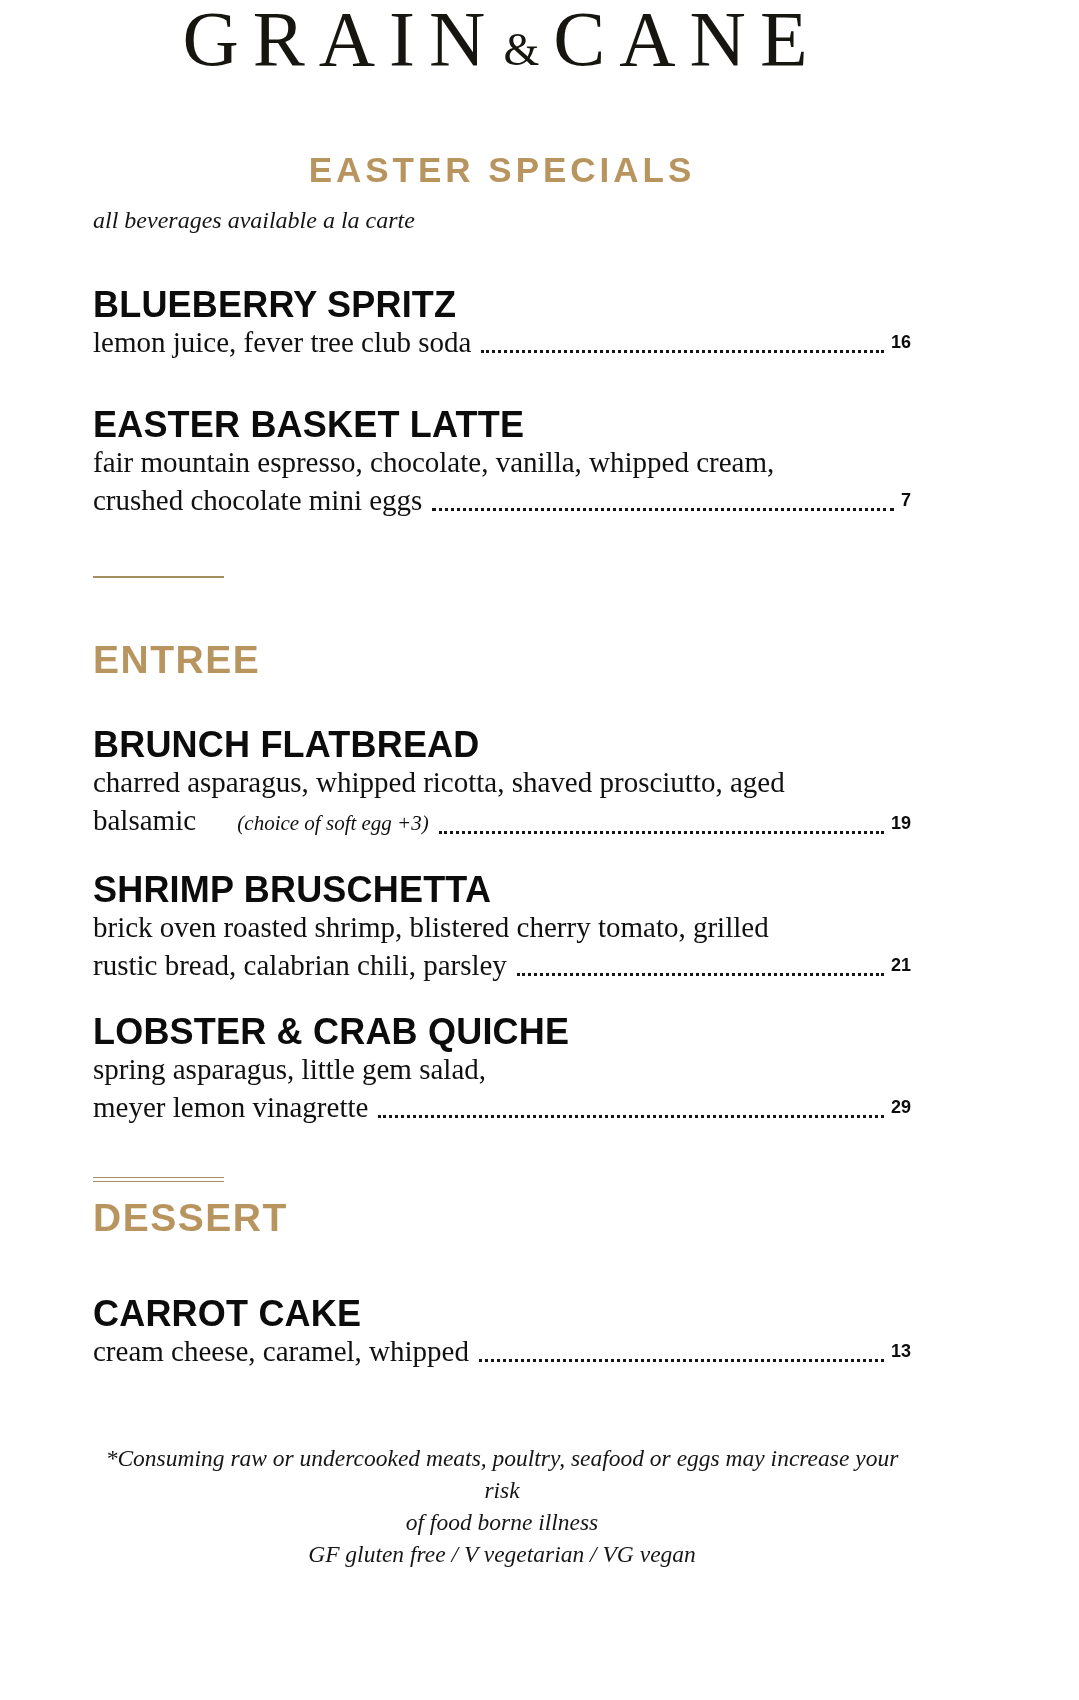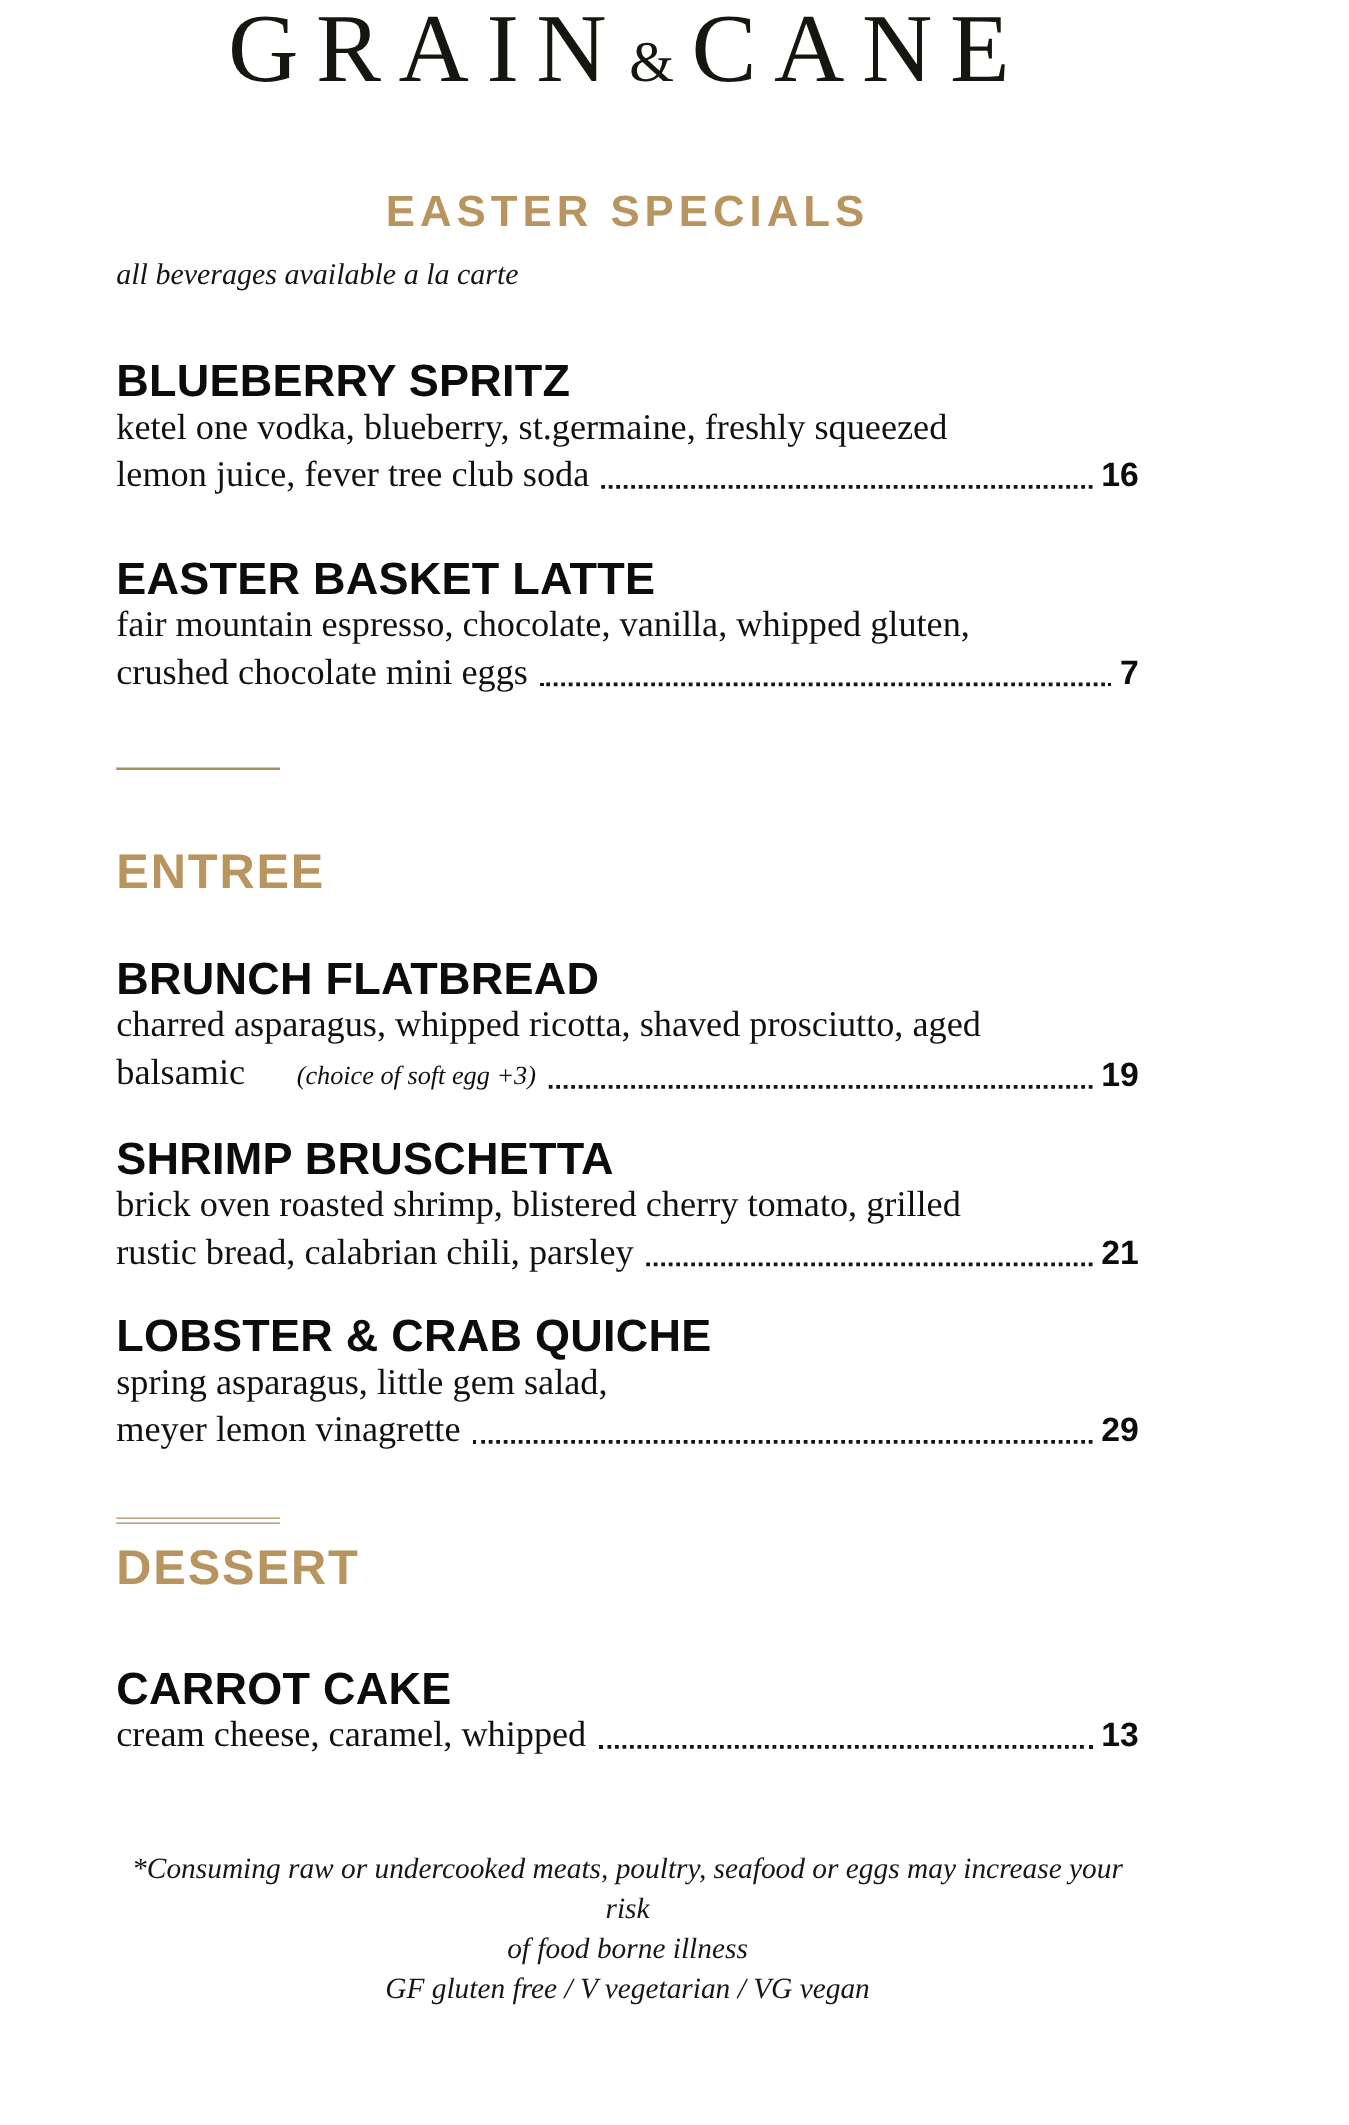--- a/index.html
+++ b/index.html
@@ -96,21 +96,21 @@
   }
   .leader {
     flex: 1;
     margin: 0 7px 8px 10px;
     border-bottom: 3px dotted #151515;
     min-width: 40px;
   }
   .price {
     font-family: "Liberation Sans", sans-serif;
     font-weight: 700;
-    font-size: 27px;
+    font-size: 18px;
     line-height: 38px;
     color: #0c0c0c;
   }
 
   
   .divider {
     width: 131px;
     height: 0;
     margin-top: 57px;
     border-top: 2px solid #a58e60;
@@ -142,31 +142,30 @@
   </div>
 
   <div class="menu-title">EASTER SPECIALS</div>
 
   <div class="note">all beverages available a la carte</div>
 
   <div>
 
     <div class="item first">
       <div class="item-name">BLUEBERRY SPRITZ</div>
-      <div class="desc">ketel one vodka, blueberry, st.germaine, freshly squeezed</div>
       <div class="row">
         <span class="desc">lemon juice, fever tree club soda</span>
         <span class="leader"></span>
         <span class="price">16</span>
       </div>
     </div>
 
     <div class="item">
       <div class="item-name">EASTER BASKET LATTE</div>
-      <div class="desc">fair mountain espresso, chocolate, vanilla, whipped gluten,</div>
+      <div class="desc">fair mountain espresso, chocolate, vanilla, whipped cream,</div>
       <div class="row">
         <span class="desc">crushed chocolate mini eggs</span>
         <span class="leader"></span>
         <span class="price">7</span>
       </div>
     </div>
 
   </div>
 
   <div class="divider"></div>

